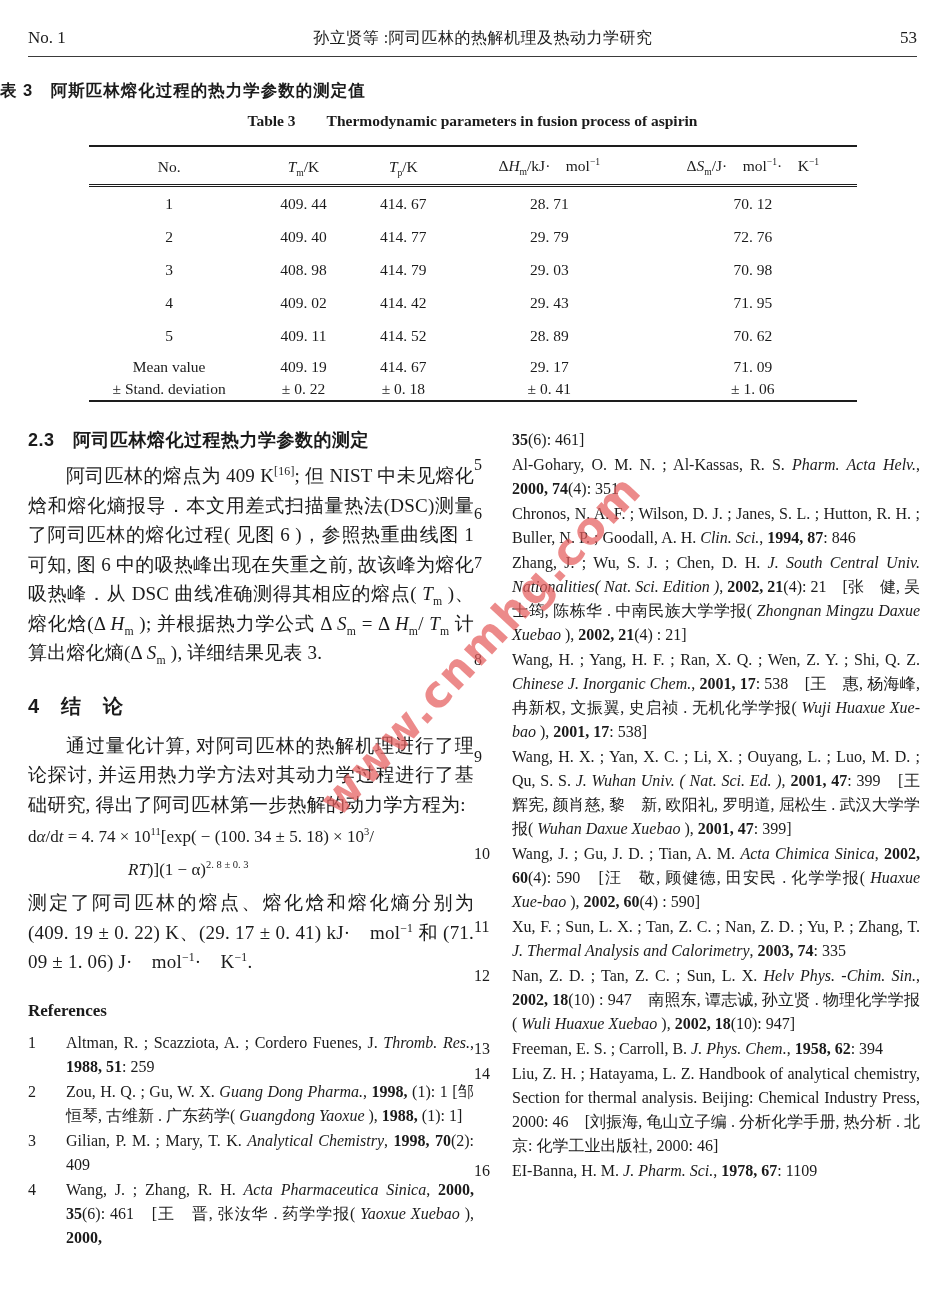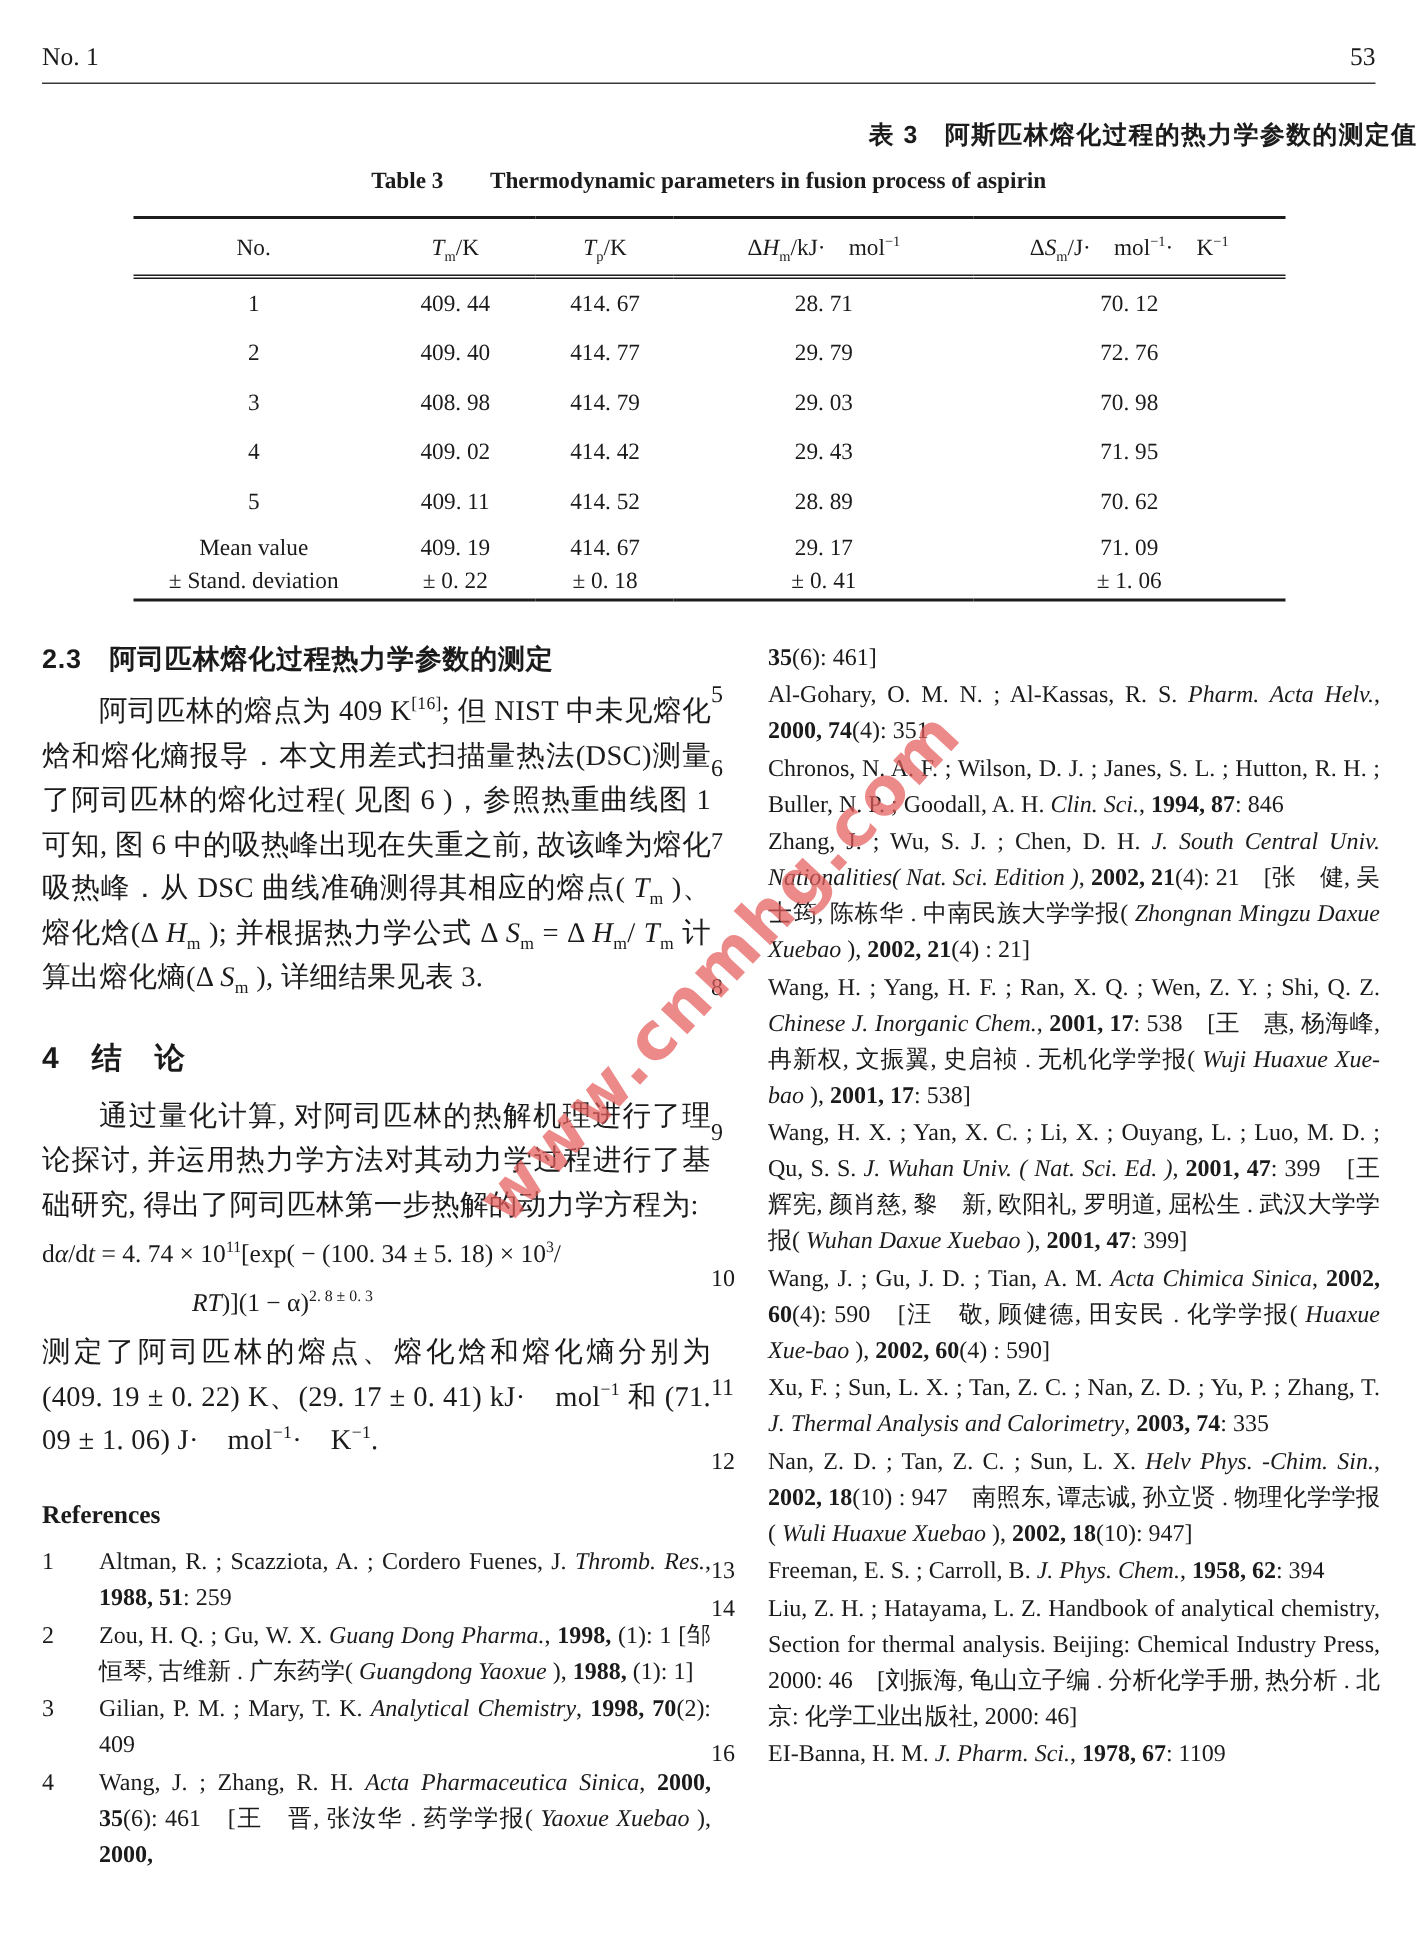--- a/index.html
+++ b/index.html
@@ -7,21 +7,21 @@
     position:relative;width:945px;height:1296px;background:#ffffff;
     font-family:"Liberation Serif","DejaVu Serif",serif;color:#1b1b1b;
     overflow:hidden;box-sizing:border-box;
   }
   
   .pg-header{display:flex;justify-content:space-between;align-items:baseline;
     padding:28px 28px 0 28px;font-size:17px;}
   .pg-header .h-center{font-size:16px;letter-spacing:.5px;}
   .header-rule{border-top:1.6px solid #3a3a3a;margin:7px 28px 0 28px;}
   
-  .cap-zh{margin-top:23px;text-align:right;font-weight:bold;font-size:16.5px;
+  .cap-zh{margin-top:23px;text-align:left;font-weight:bold;font-size:16.5px;
     font-family:"Liberation Sans","DejaVu Sans",sans-serif;letter-spacing:1px;}
   .cap-en{margin-top:9px;text-align:center;font-size:15.5px;font-weight:bold;}
   
   table.data-table{width:768px;margin:13px auto 0 auto;border-collapse:collapse;
     border-top:2.2px solid #1d1d1d;border-bottom:2.4px solid #1d1d1d;font-size:15.5px;}
   table.data-table thead th{font-weight:normal;padding:9px 0 7px 0;text-align:center;
     border-bottom:3px double #1d1d1d;}
   table.data-table tbody td{text-align:center;padding:7.5px 0;}
   table.data-table tbody tr.summary td{padding:2px 0;}
   table.data-table tbody tr.first-summary td{padding-top:6px;}
@@ -52,20 +52,21 @@
     pointer-events:none;z-index:5;
   }
 </style>
 </head>
 <body>
 
 <div class="page">
 
   <div class="pg-header">
     <span class="h-left">No. 1</span>
+    <span class="h-center">孙立贤等 :阿司匹林的热解机理及热动力学研究</span>
     <span class="h-right">53</span>
   </div>
   <div class="header-rule"></div>
 
   <div class="cap-zh">表 3　阿斯匹林熔化过程的热力学参数的测定值</div>
   <div class="cap-en">Table 3　　Thermodynamic parameters in fusion process of aspirin</div>
 
   <table class="data-table">
     <colgroup>
       <col style="width:21%">

